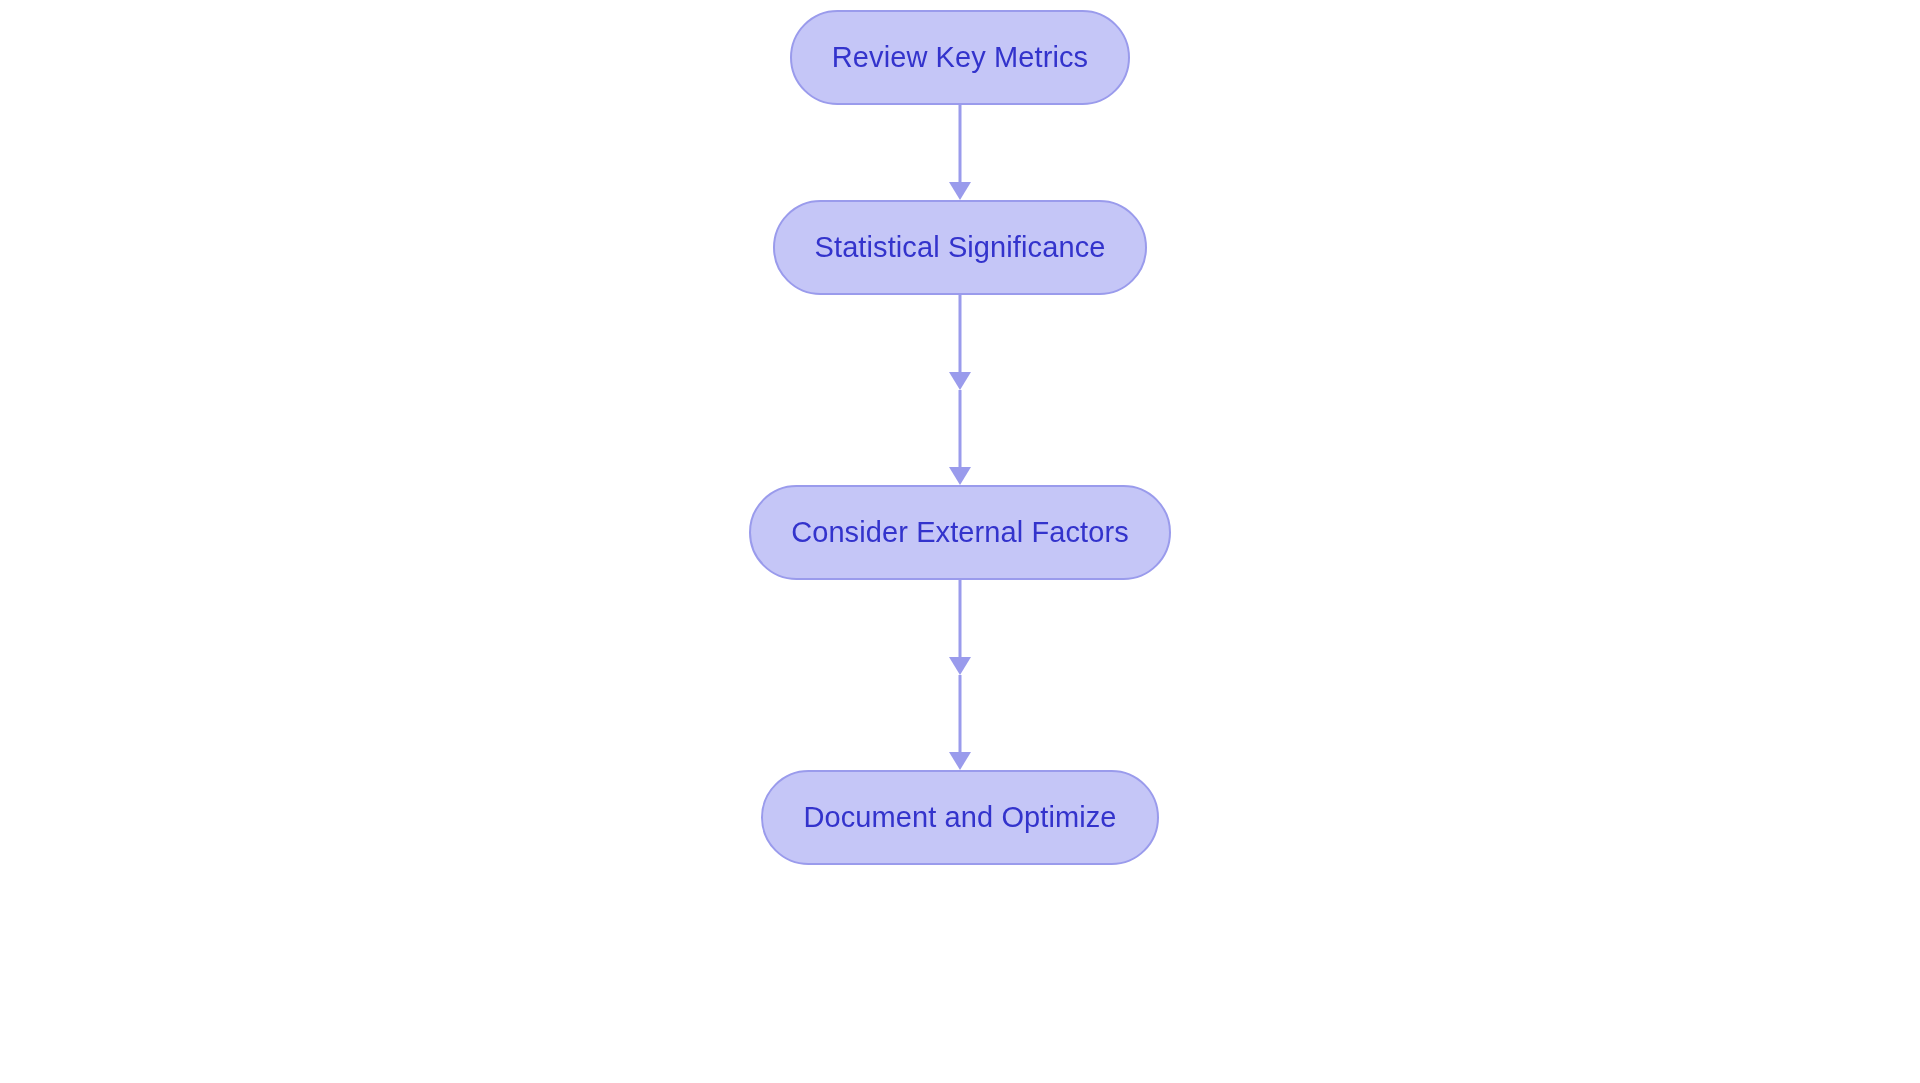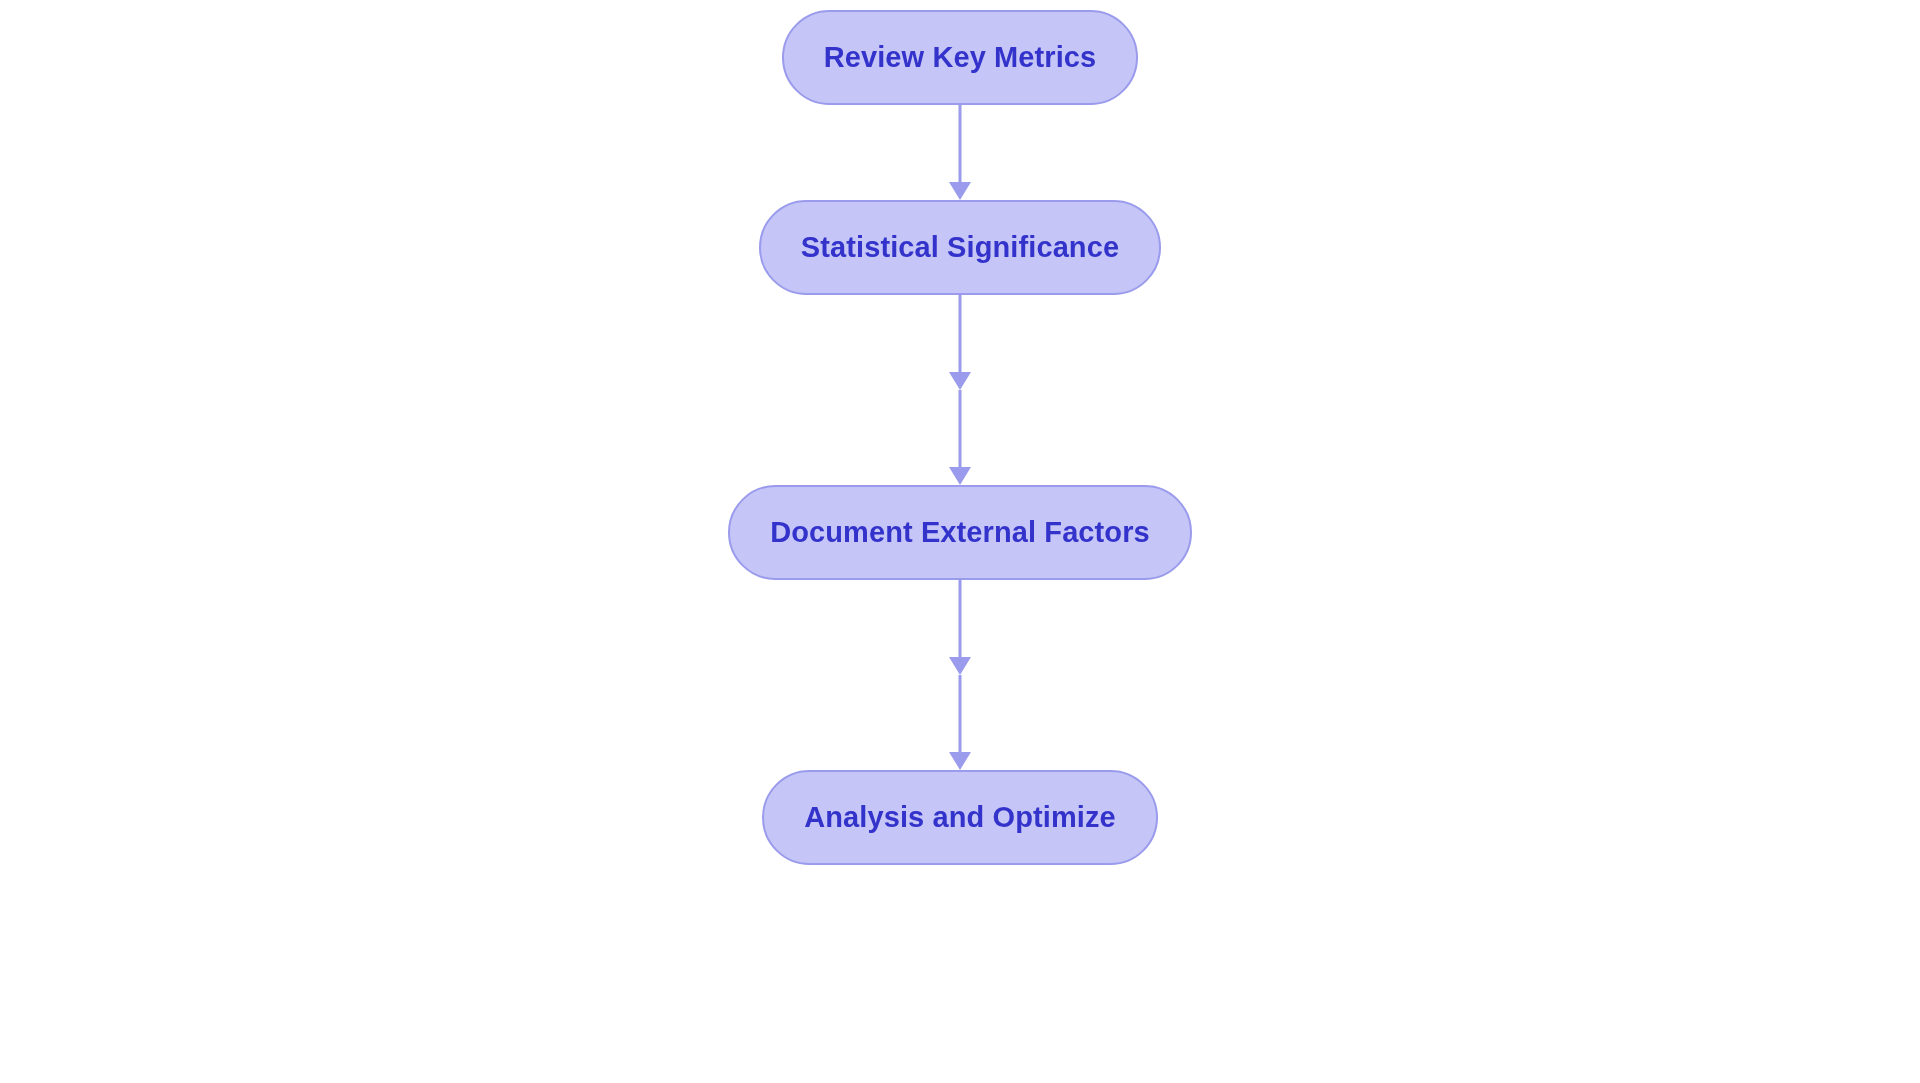--- a/index.html
+++ b/index.html
@@ -49,21 +49,21 @@
     display: flex;
     align-items: center;
     justify-content: center;
     padding: 0 40px;
   }
 
   .node-label {
     color: #3333cc;
     font-family: "Liberation Sans", sans-serif;
     font-size: 29px;
-    font-weight: 700;
+    font-weight: 400;
     line-height: 1;
     white-space: nowrap;
     letter-spacing: 0.1px;
   }
 
   .connector {
     width: 24px;
     height: 95px;
     position: relative;
     flex: 0 0 auto;
@@ -122,35 +122,35 @@
     </div>
 
 
     <div class="connector">
       <div class="connector-line"></div>
       <div class="connector-arrow"></div>
     </div>
 
     <div class="flow-step">
       <div class="node">
-        <span class="node-label">Document External Factors</span>
+        <span class="node-label">Consider External Factors</span>
       </div>
     </div>
 
     <div class="connector">
       <div class="connector-line"></div>
       <div class="connector-arrow"></div>
     </div>
 
 
     <div class="connector">
       <div class="connector-line"></div>
       <div class="connector-arrow"></div>
     </div>
 
     <div class="flow-step">
       <div class="node">
-        <span class="node-label">Analysis and Optimize</span>
+        <span class="node-label">Document and Optimize</span>
       </div>
     </div>
 
   </div>
 </div>
 
 </body></html>

